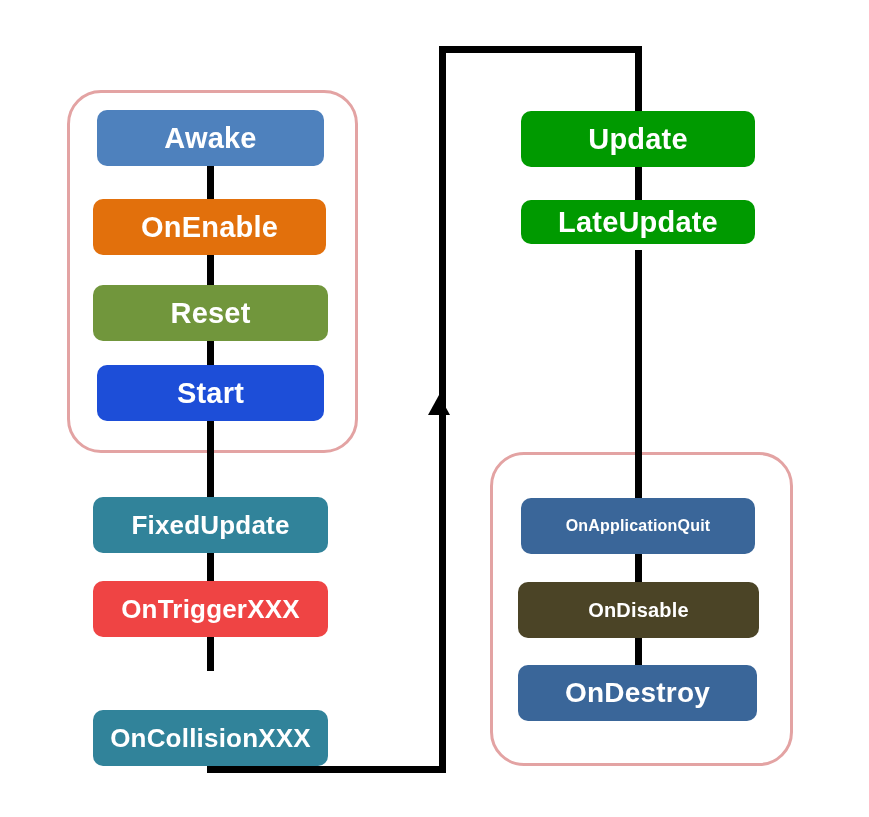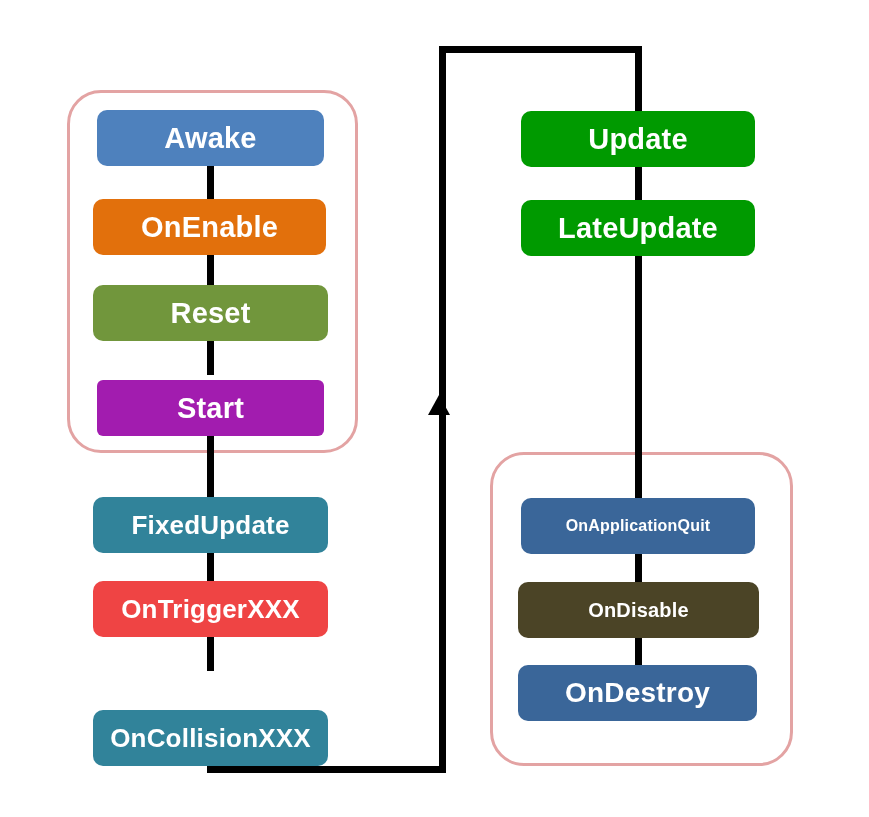--- a/index.html
+++ b/index.html
@@ -80,23 +80,23 @@
       <div class="edge edge-v" style="left: 635px; top: 548px; background: rgb(0, 0, 0); height: 40px;"></div>
       <div class="edge edge-v" style="left: 635px; top: 632px; background: rgb(0, 0, 0); height: 40px;"></div>
     </div>
   <div id="arrows-layer">
       <div class="arrowhead" style="left: 428px; top: 395px; border-bottom-color: rgb(0, 0, 0);"></div>
     </div>
   <div id="nodes-layer">
       <div class="node" style="left: 97px; top: 110px; width: 227px; height: 56px; background: rgb(78, 129, 189); font-size: 29px;">Awake</div>
       <div class="node" style="left: 93px; top: 199px; width: 233px; height: 56px; background: rgb(226, 112, 12); font-size: 29px;">OnEnable</div>
       <div class="node" style="left: 93px; top: 285px; width: 235px; height: 56px; background: rgb(113, 150, 60); font-size: 29px;">Reset</div>
-      <div class="node" style="left: 97px; top: 380px; width: 227px; height: 56px; background: #a21caf; font-size: 29px; border-radius: 6px;">Start</div>
+      <div class="node" style="left: 97px; top: 365px; width: 227px; height: 56px; background: #1d4ed8; font-size: 29px;">Start</div>
       <div class="node" style="left: 93px; top: 497px; width: 235px; height: 56px; background: rgb(49, 131, 154); font-size: 26px;">FixedUpdate</div>
       <div class="node" style="left: 93px; top: 581px; width: 235px; height: 56px; background: #ef4444; font-size: 26px;">OnTriggerXXX</div>
       <div class="node" style="left: 93px; top: 666px; width: 235px; height: 56px; background: rgb(49, 131, 154); font-size: 26px; margin-top: 44px;">OnCollisionXXX</div>
       <div class="node" style="left: 521px; top: 111px; width: 234px; height: 56px; background: rgb(0, 154, 0); font-size: 29px;">Update</div>
-      <div class="node" style="left: 521px; top: 200px; width: 234px; height: 56px; background: rgb(0, 154, 0); font-size: 29px;">LateUpdate</div>
+      <div class="node" style="left: 521px; top: 200px; width: 234px; height: 44px; background: rgb(0, 154, 0); font-size: 29px;">LateUpdate</div>
       <div class="node" style="left: 521px; top: 498px; width: 234px; height: 56px; background: rgb(58, 102, 153); font-size: 16px;">OnApplicationQuit</div>
       <div class="node" style="left: 518px; top: 582px; width: 241px; height: 56px; background: rgb(75, 68, 38); font-size: 20px;">OnDisable</div>
       <div class="node" style="left: 518px; top: 665px; width: 239px; height: 56px; background: rgb(58, 102, 153); font-size: 28px;">OnDestroy</div>
     </div>
 </div>
 
 </body></html>

